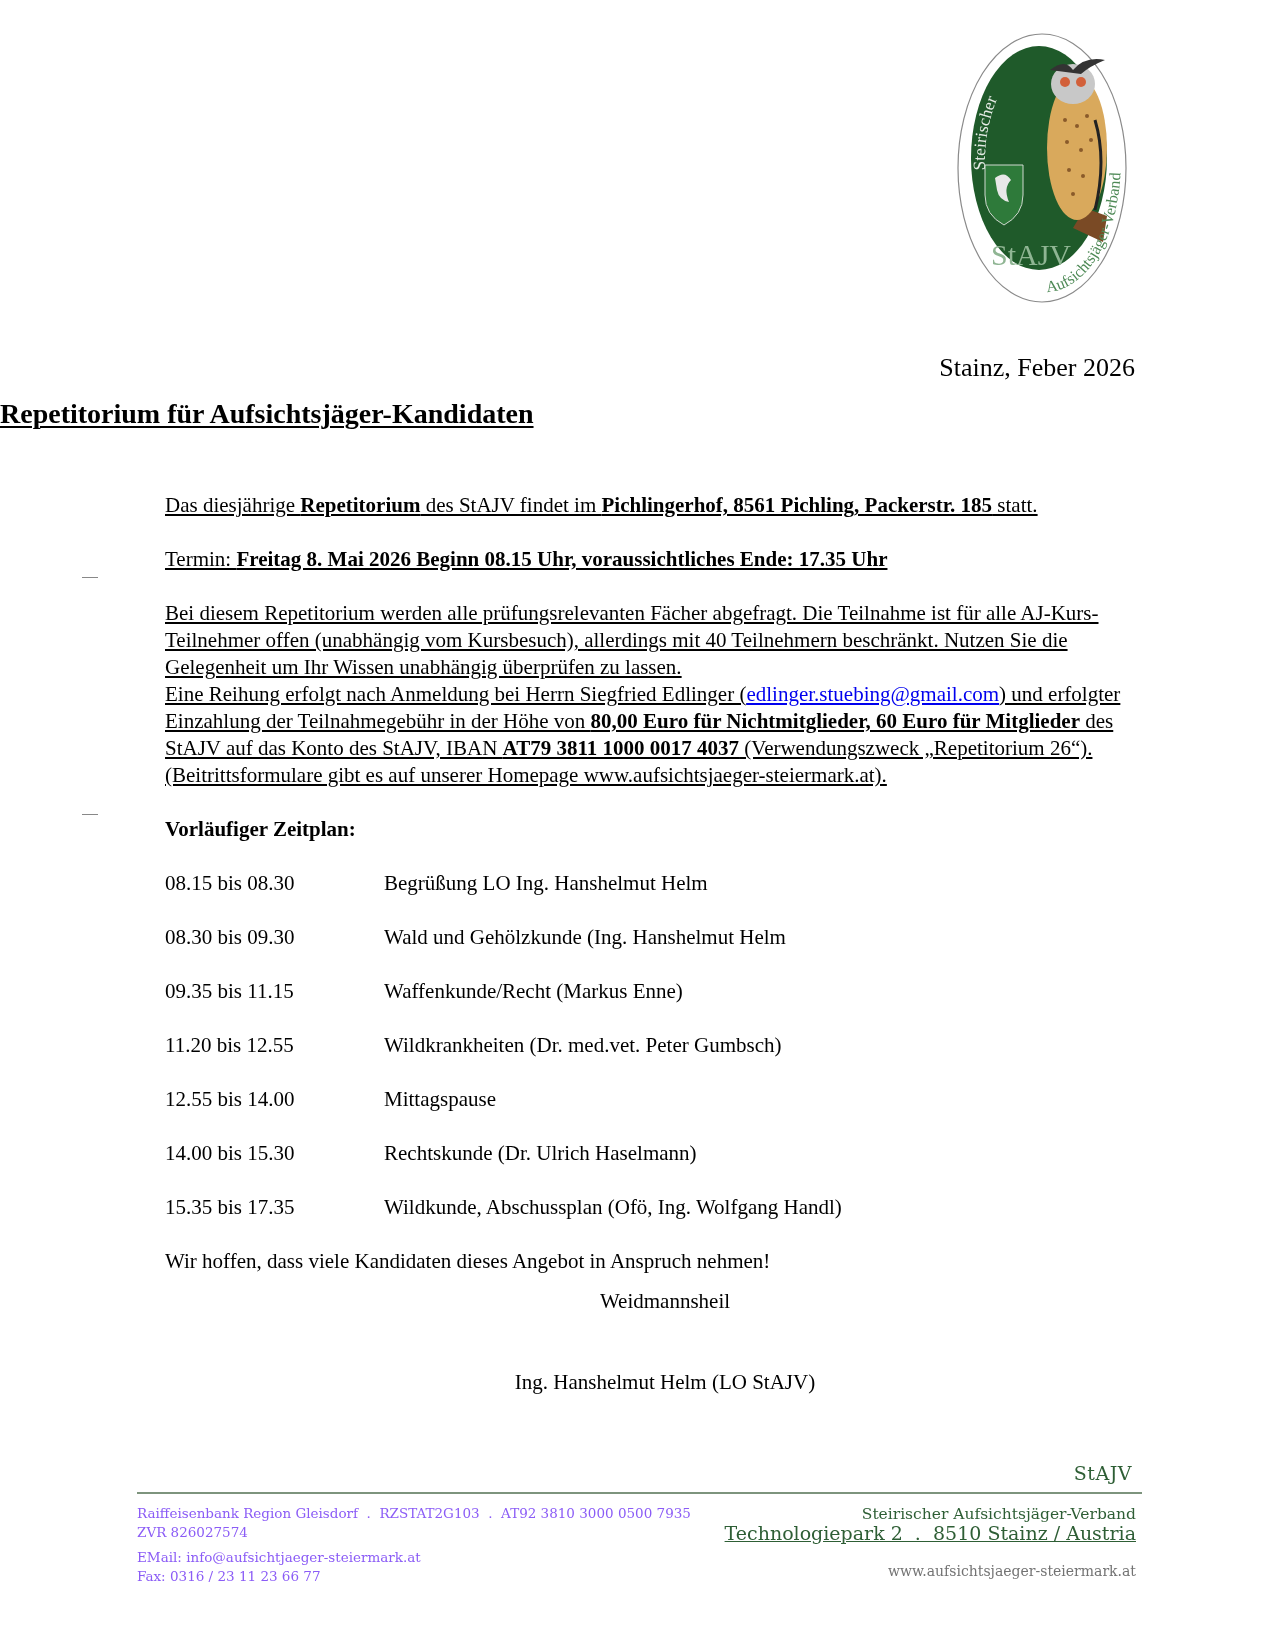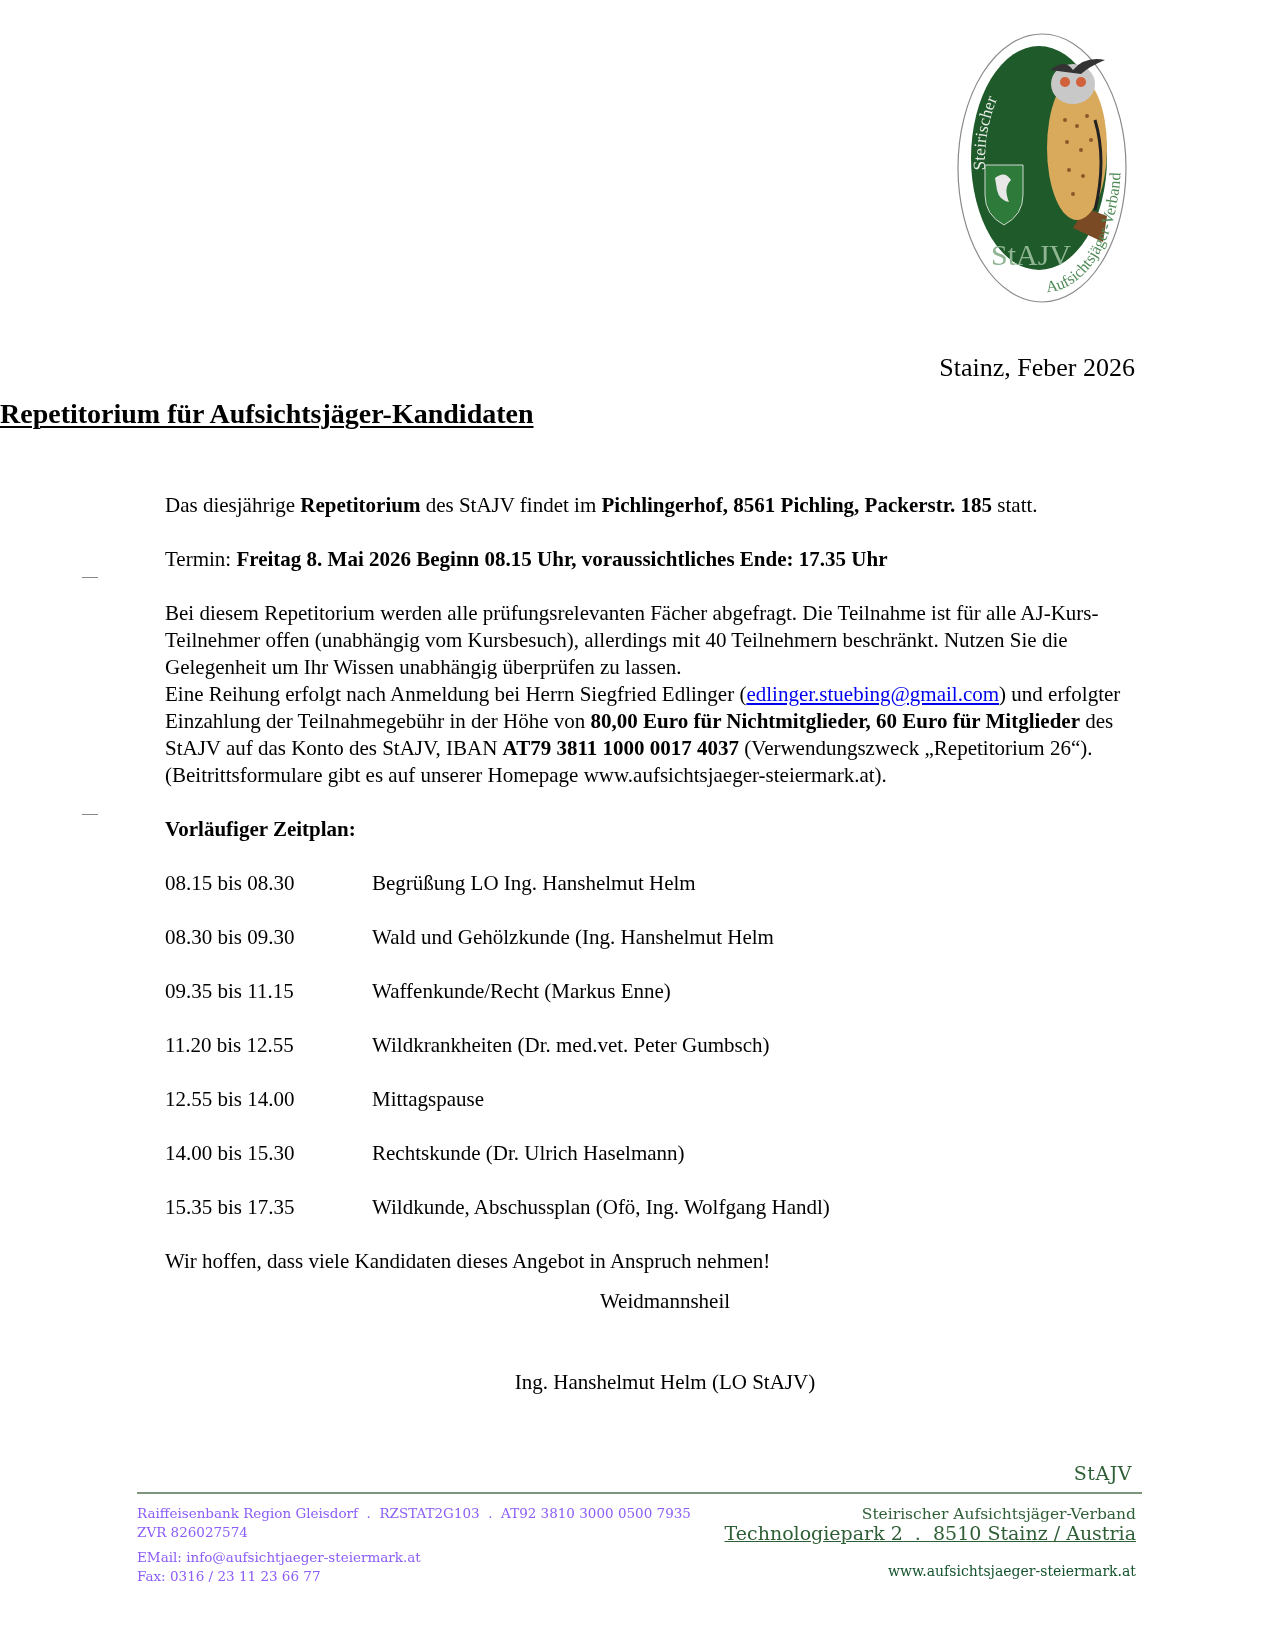--- a/index.html
+++ b/index.html
@@ -9,45 +9,45 @@
     
     .logo { position: absolute; left: 955px; top: 30px; width: 175px; height: 276px; }
 
     .margin-mark { position: absolute; left: 82px; width: 16px; height: 1px; background: #888; }
 
     .date-line { position: absolute; right: 140px; top: 345px; font-size: 26px; margin-top: 8px; }
 
     .title { position: absolute; left: 0; width: 1275px; top: 398px; text-align: left; font-size: 28px; font-weight: bold; text-decoration: underline; text-underline-offset: 3px; text-decoration-thickness: 2px; }
 
     .body { position: absolute; left: 165px; top: 492px; width: 1000px; font-size: 21px; line-height: 27px; }
-    .para { margin: 0 0 27px 0; }
+    .para { margin: 0 0 27px 0; text-decoration: underline; }
     .para.tight { margin: 0; }
     b { font-weight: bold; }
     a.mail { color: #0000ee; text-decoration: underline; }
 
     .section-head { font-weight: bold; margin: 0 0 27px 0; }
 
     .schedule { margin: 0; padding: 0; list-style: none; }
     .schedule li { display: flex; height: 27px; margin-bottom: 27px; }
     .schedule .time { width: 207px; flex: none; }
-    .schedule .topic { flex: 1; }
+    .schedule .topic { flex: 1; margin-left: 12px; }
 
     .closing { margin: 0 0 27px 0; }
     .greeting { text-align: center; width: 1000px; position: absolute; left: 165px; font-size: 21px; }
 
     
     .footer { position: absolute; left: 137px; top: 1462px; width: 1005px; font-family: "DejaVu Serif", "Liberation Serif", serif; }
     .footer-brand { position: absolute; right: 10px; top: 0; font-size: 19px; color: #2e5e35; letter-spacing: 0.5px; }
     .footer-rule { position: absolute; left: 0; top: 30px; width: 1005px; height: 2px; background: #7d947d; }
     .footer-left { position: absolute; left: 0; top: 42px; font-size: 13.5px; color: #8b5cf6; line-height: 19px; }
     .footer-left .gap { height: 6px; }
     .footer-right { position: absolute; right: 6px; top: 42px; text-align: right; color: #2e5e35; }
     .footer-right .org { font-size: 15.5px; line-height: 20px; }
     .footer-right .addr { font-size: 19px; line-height: 19px; text-decoration: underline; }
-    .footer-right .web { font-size: 14px; color: #14532d; margin-top: 20px; }
+    .footer-right .web { font-size: 14px; color: #737373; margin-top: 20px; }
   </style>
 </head>
 <body>
 
 <div class="page">
 
   <svg class="logo" viewBox="0 0 175 276">
     <defs>
       <path id="arcTop" d="M 30 140 A 60 105 0 0 1 95 28"></path>
       <path id="arcBottom" d="M 92 262 A 75 128 0 0 0 162 95"></path>

